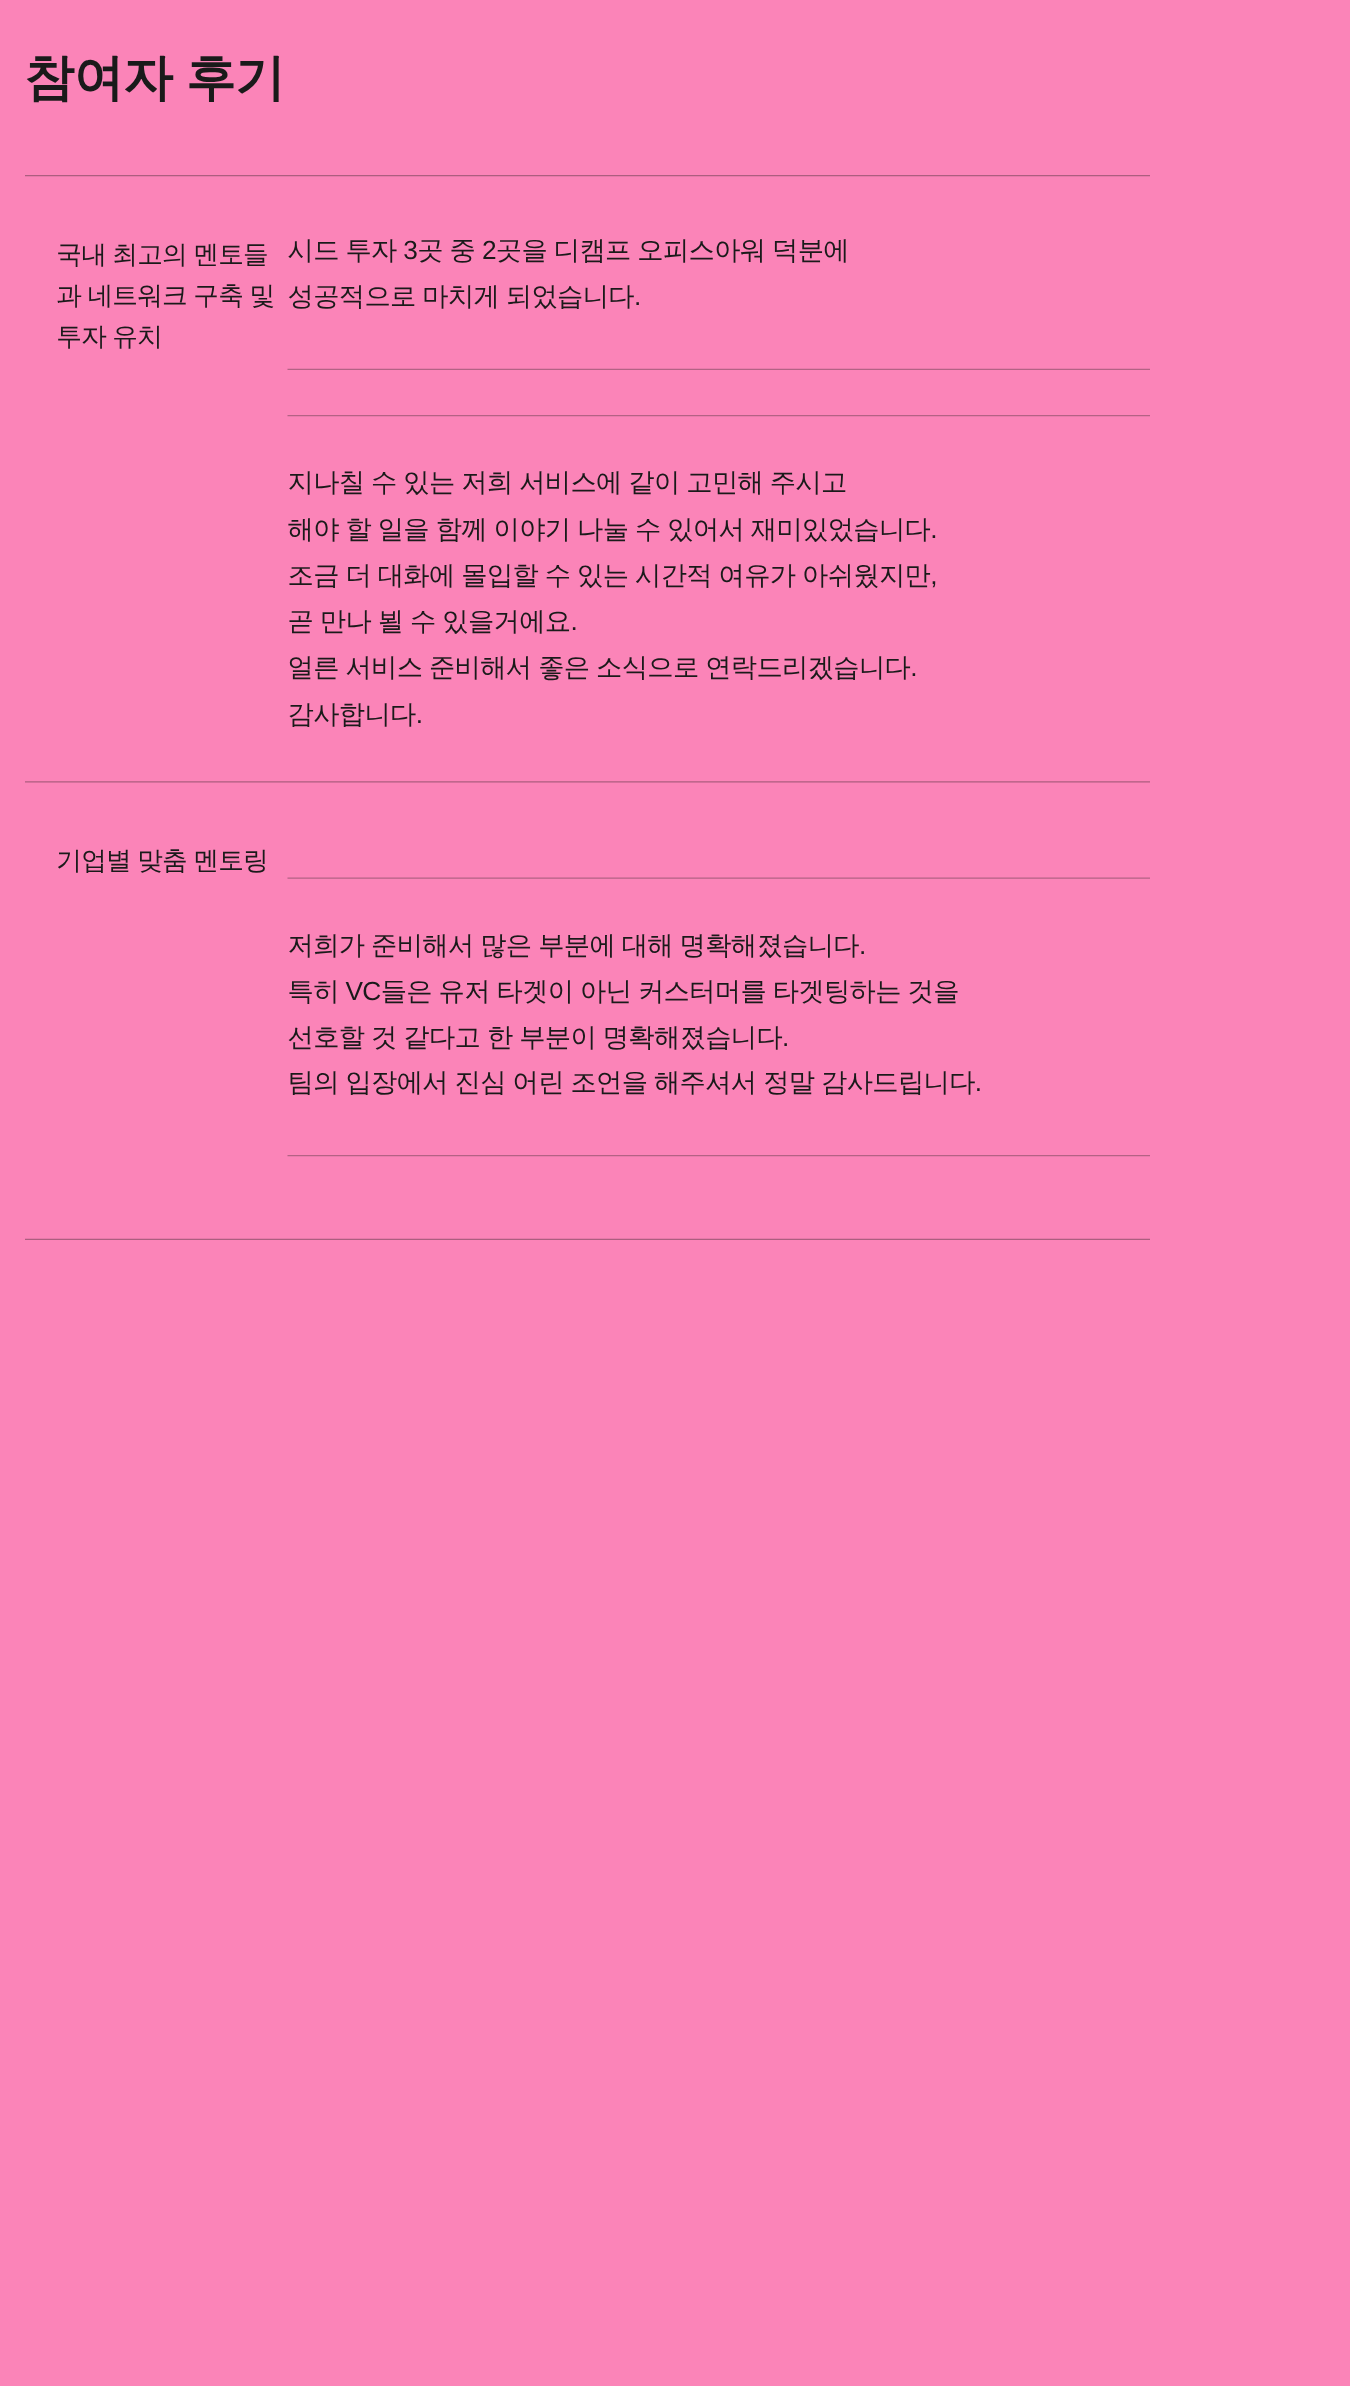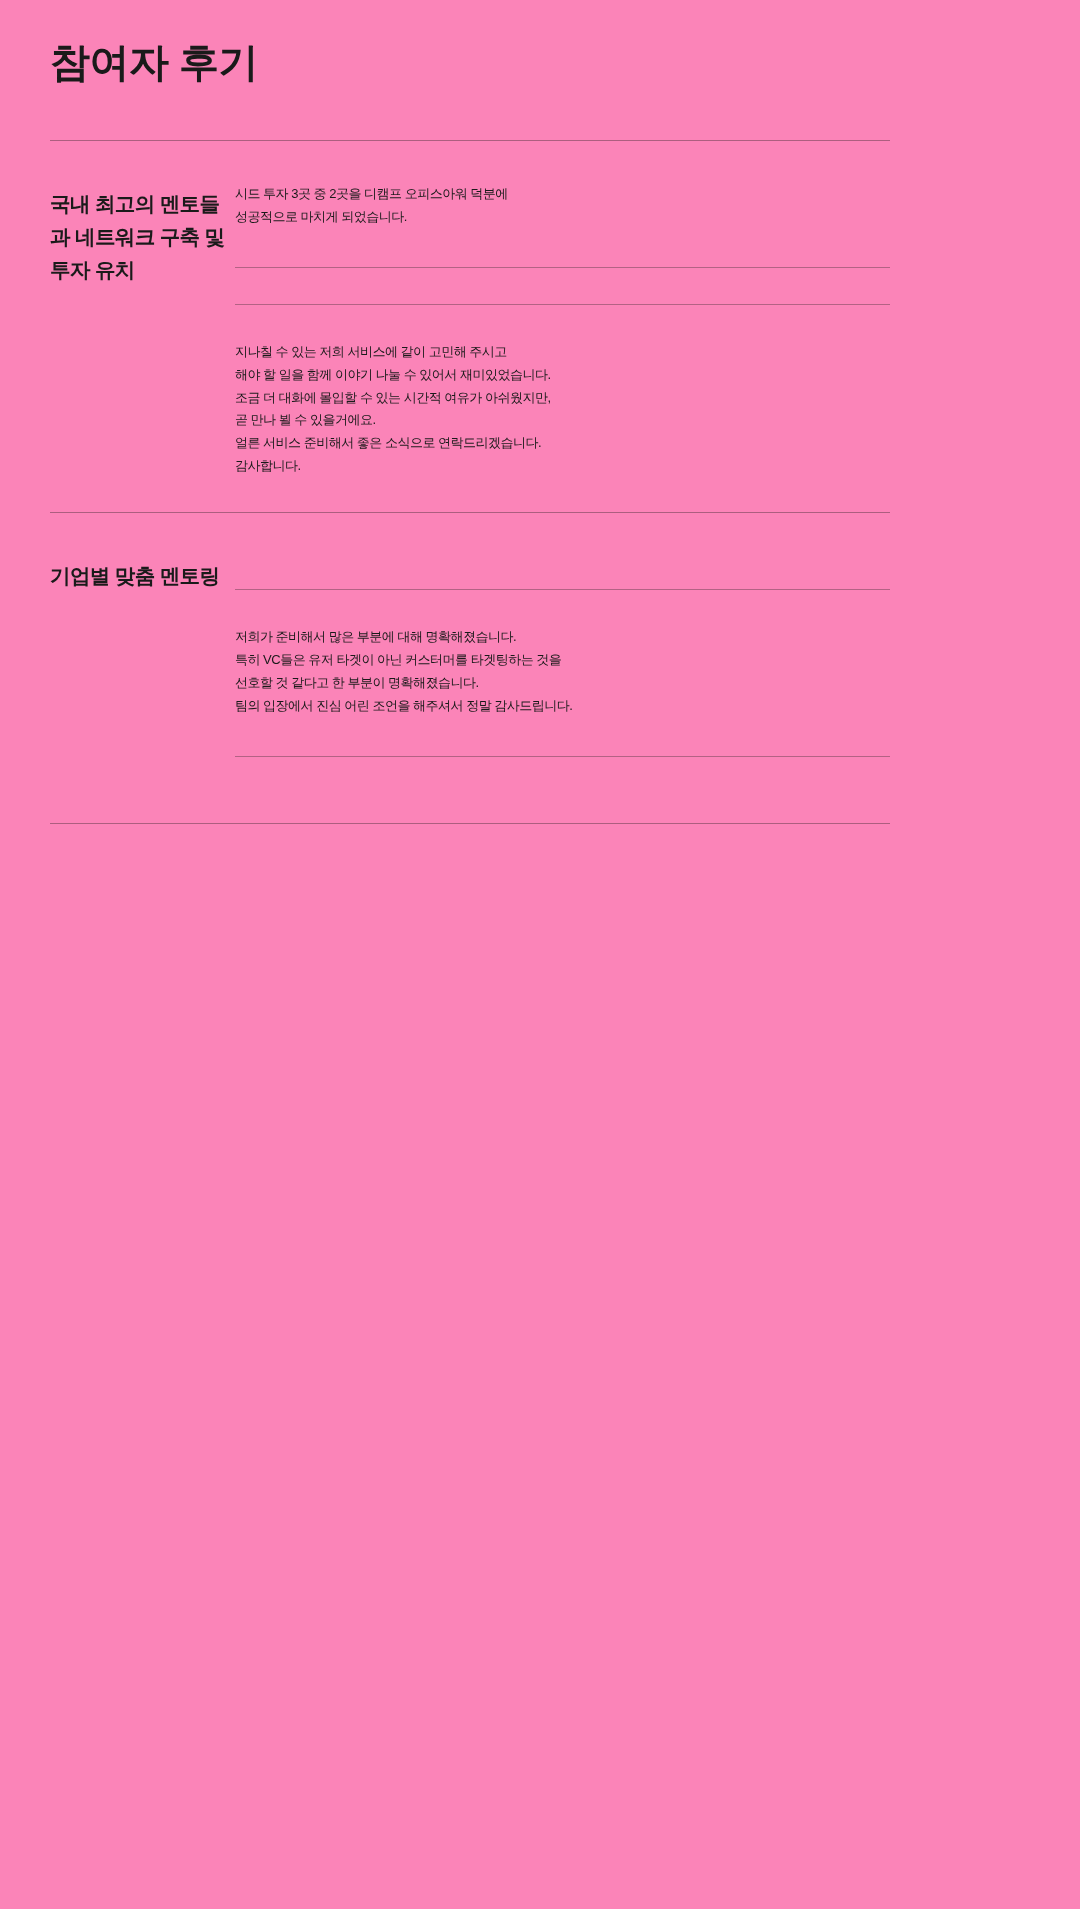--- a/index.html
+++ b/index.html
@@ -11,21 +11,21 @@
     min-height: 1909px;
     background: #fb84b8;
     font-family: "Liberation Sans", "DejaVu Sans", sans-serif;
     color: #1a1a1a;
     -webkit-font-smoothing: antialiased;
   }
   .page {
     width: 940px;
     min-height: 1909px;
     box-sizing: border-box;
-    padding: 0 50px;
+    padding: 0 20px;
     position: relative;
     border-radius: 11px;
   }
   .page-title {
     font-size: 40px;
     font-weight: bold;
     letter-spacing: -0.5px;
     padding-top: 38px;
     padding-left: 0;
     margin: 0 0 54px 0;
@@ -42,31 +42,32 @@
   }
   .section {
     display: flex;
     align-items: flex-start;
     padding: 42px 0 30px 0;
   }
   .section-label {
     width: 185px;
     flex: 0 0 185px;
     font-size: 20.5px;
-    font-weight: bold;
+    font-weight: normal;
     line-height: 1.62;
     letter-spacing: -0.6px;
     padding-top: 4px;
+    margin-left: 25px;
   }
   .reviews {
     flex: 1 1 auto;
     min-width: 0;
   }
   .review {
-    font-size: 13px;
+    font-size: 21px;
     line-height: 1.76;
     letter-spacing: -0.5px;
     white-space: pre-line;
     padding-bottom: 4px;
   }
   .review-divider {
     height: 1px;
     background: #6b4050;
     opacity: .5;
     margin: 34px 0 36px 0;

